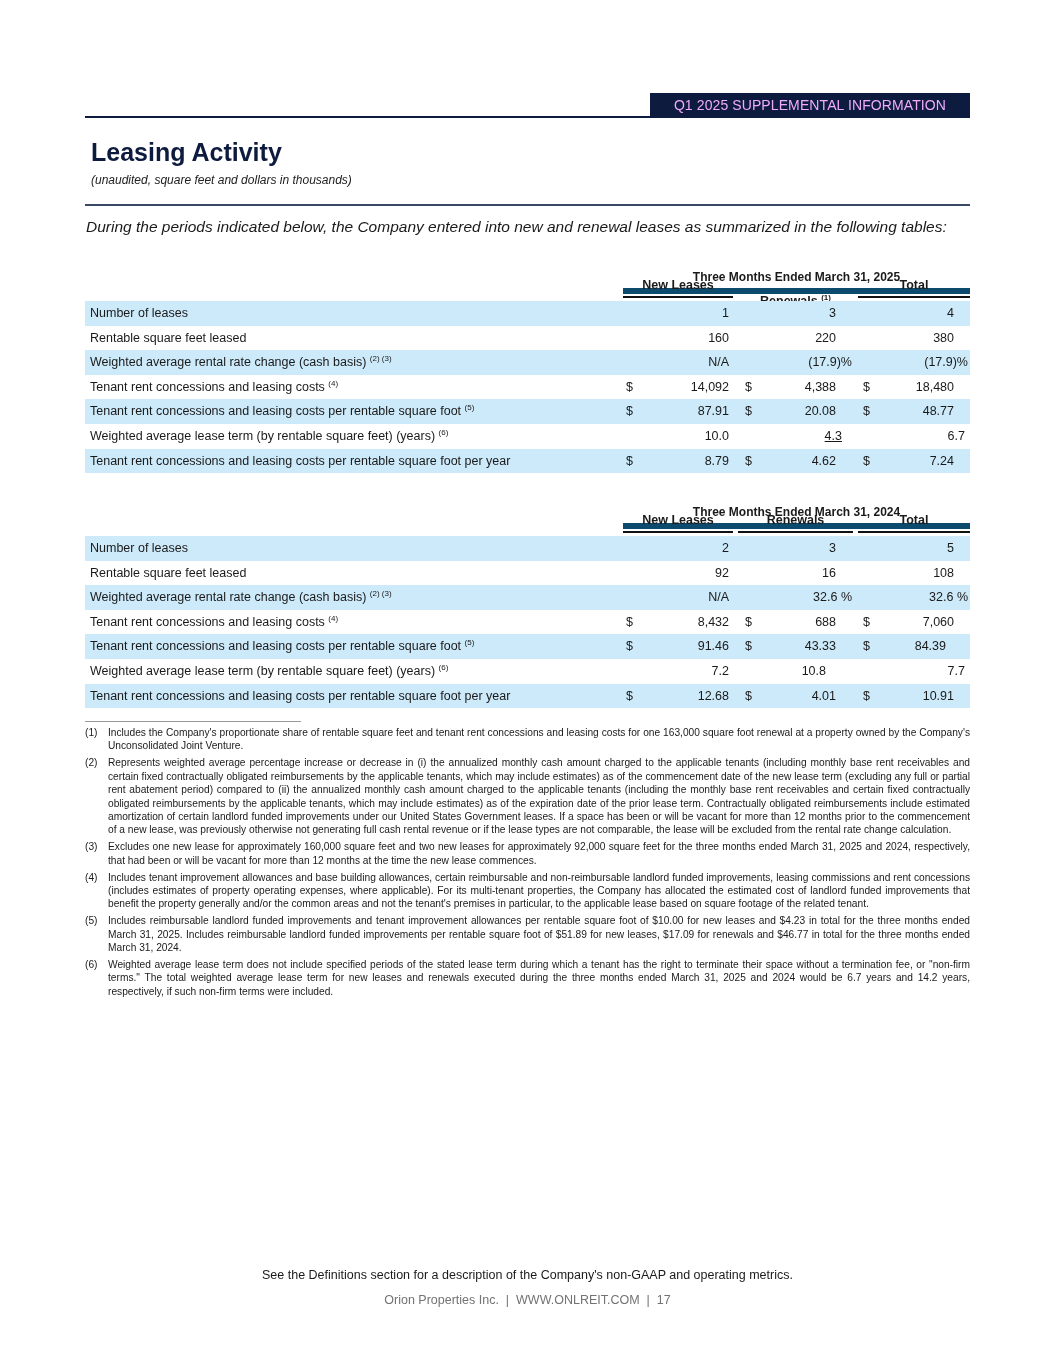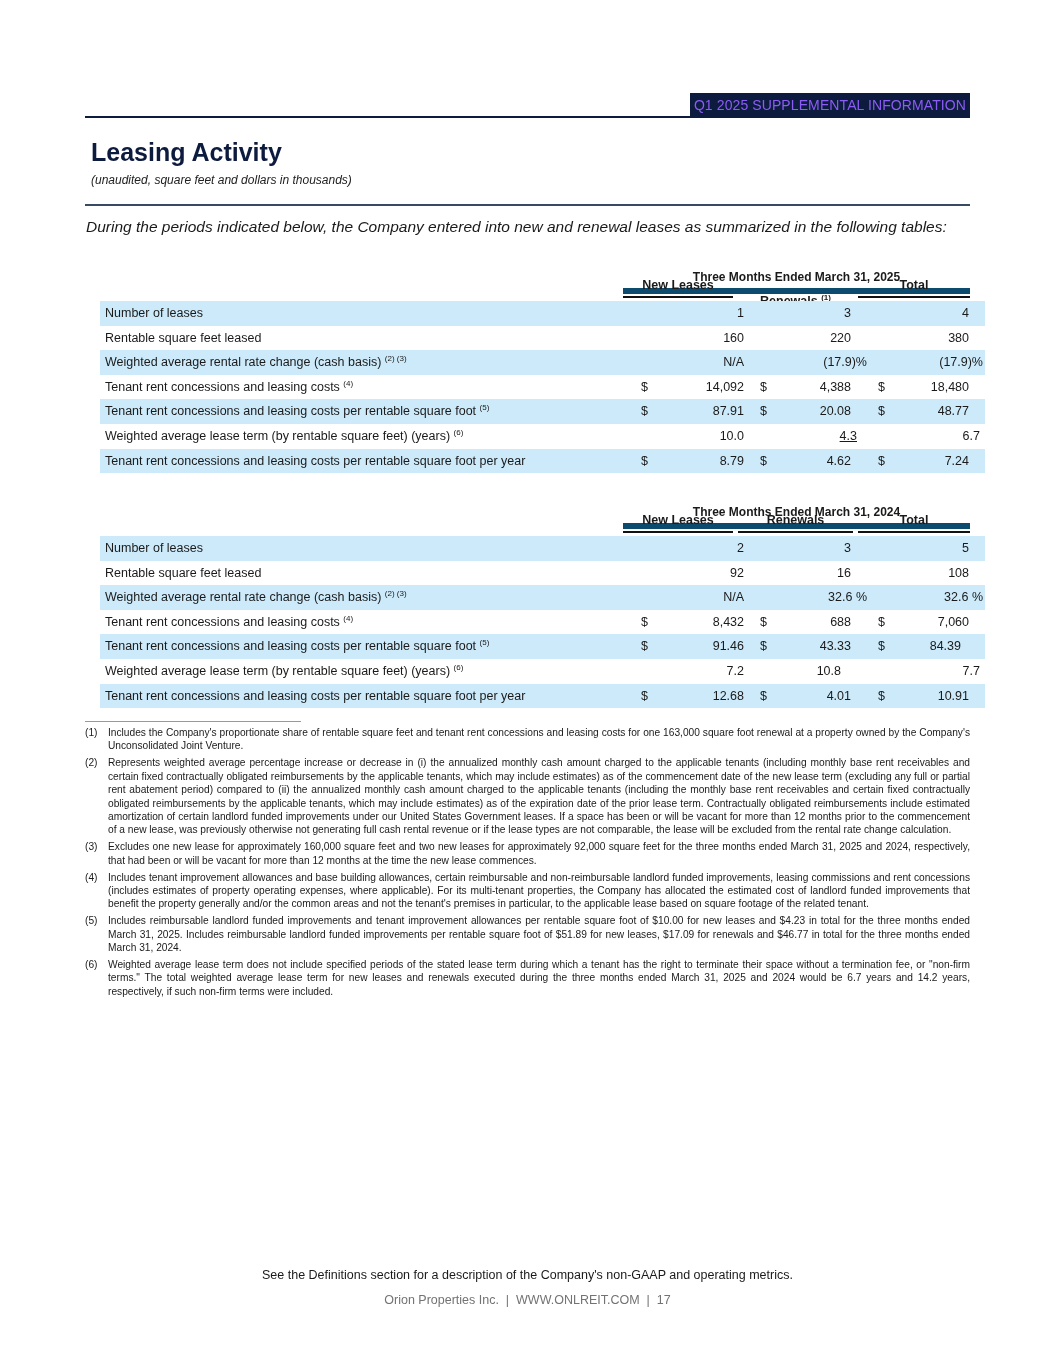--- a/index.html
+++ b/index.html
@@ -1,28 +1,28 @@
 <!DOCTYPE html>
 <html><head>
 <meta charset="utf-8">
 <style>
   html, body { margin: 0; padding: 0; background: #ffffff; }
   body { width: 1055px; height: 1365px; position: relative; font-family: "Liberation Sans", sans-serif; color: #1a1a1a; overflow: hidden; }
   .header-bar { position: absolute; left: 85px; top: 93px; width: 885px; height: 25px; }
   .header-line { position: absolute; left: 0; right: 0; bottom: 0; height: 2px; background: #0d1b3e; }
-  .header-tag { position: absolute; right: 0; top: 0; height: 25px; background: #0d1b3e; color: #8b5cf6; font-size: 14px; line-height: 25px; padding: 0 4px; letter-spacing: 0.1px; text-align: right; }
+  .header-tag { position: absolute; right: 0; top: 0; height: 25px; background: #0d1b3e; color: #f0abfc; font-size: 14px; line-height: 25px; padding: 0 24px; letter-spacing: 0.1px; text-align: right; }
   .title { position: absolute; left: 91px; top: 138px; font-size: 25px; font-weight: bold; color: #0d1b3e; }
   .subtitle { position: absolute; left: 91px; top: 173px; font-size: 12px; font-style: italic; color: #222; }
   .rule { position: absolute; left: 85px; width: 885px; top: 204px; height: 2px; background: #3a4a66; }
   .intro { position: absolute; left: 86px; top: 218px; font-size: 15.5px; font-style: italic; color: #1a1a1a; white-space: nowrap; }
   .table-block { position: absolute; left: 85px; width: 885px; }
   .period { position: absolute; left: 538px; width: 347px; top: 16px; height: 22px; text-align: center; font-weight: bold; font-size: 12px; line-height: 22px; border-bottom: 6px solid #0c4a6e; }
   .colhead { position: absolute; top: 24px; height: 22px; text-align: center; font-weight: bold; font-size: 12.5px; line-height: 22px; border-bottom: 2px solid #111; }
   sup { font-size: 8px; vertical-align: 5px; line-height: 0; }
-  .rows { position: absolute; left: 0; top: 51px; width: 885px; margin-left: 15px; }
+  .rows { position: absolute; left: 0; top: 51px; width: 885px; }
   .row { position: relative; height: 24.6px; font-size: 12.5px; line-height: 24.6px; }
   .row.shade { background: #cdeafa; }
   .row .label { position: absolute; left: 5px; white-space: nowrap; }
   .cell { position: absolute; top: 0; white-space: nowrap; }
   .dollar { position: absolute; top: 0; }
   .notes-rule { position: absolute; left: 85px; top: 721px; width: 216px; height: 1px; background: #999; }
   .notes { position: absolute; left: 85px; top: 726px; width: 885px; font-size: 10.2px; line-height: 13.4px; color: #1a1a1a; }
   .note { display: flex; margin-bottom: 3.5px; }
   .note .num { width: 23px; flex: 0 0 23px; }
   .note .txt { flex: 1; text-align: justify; }

